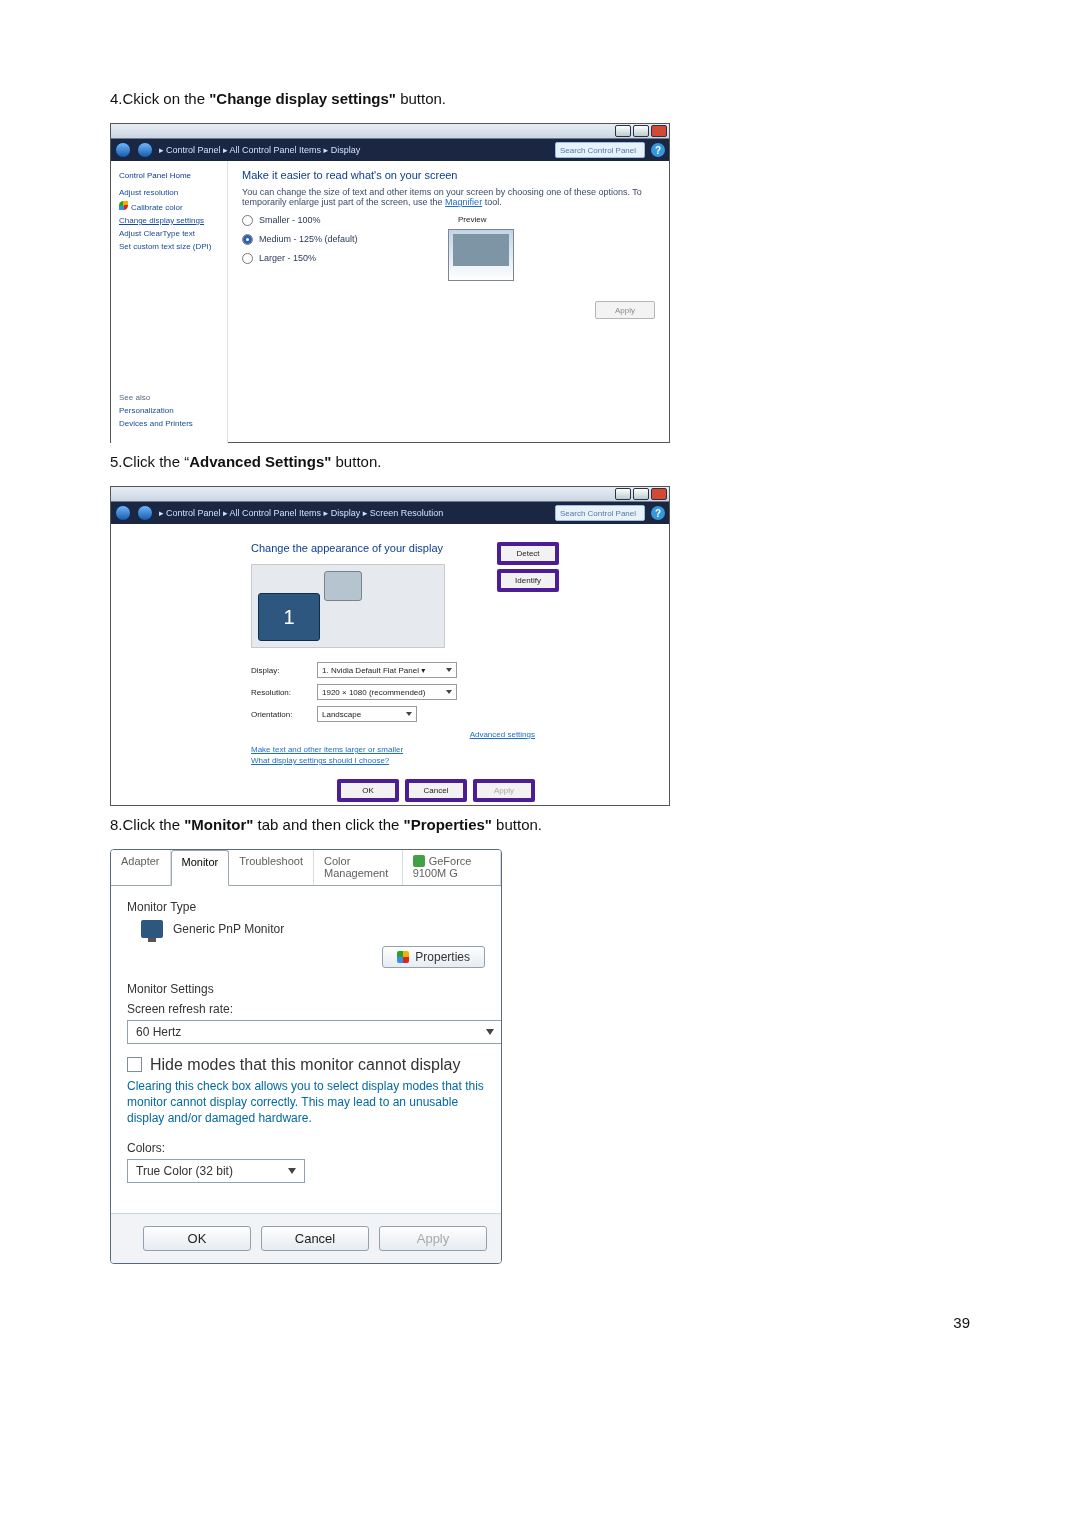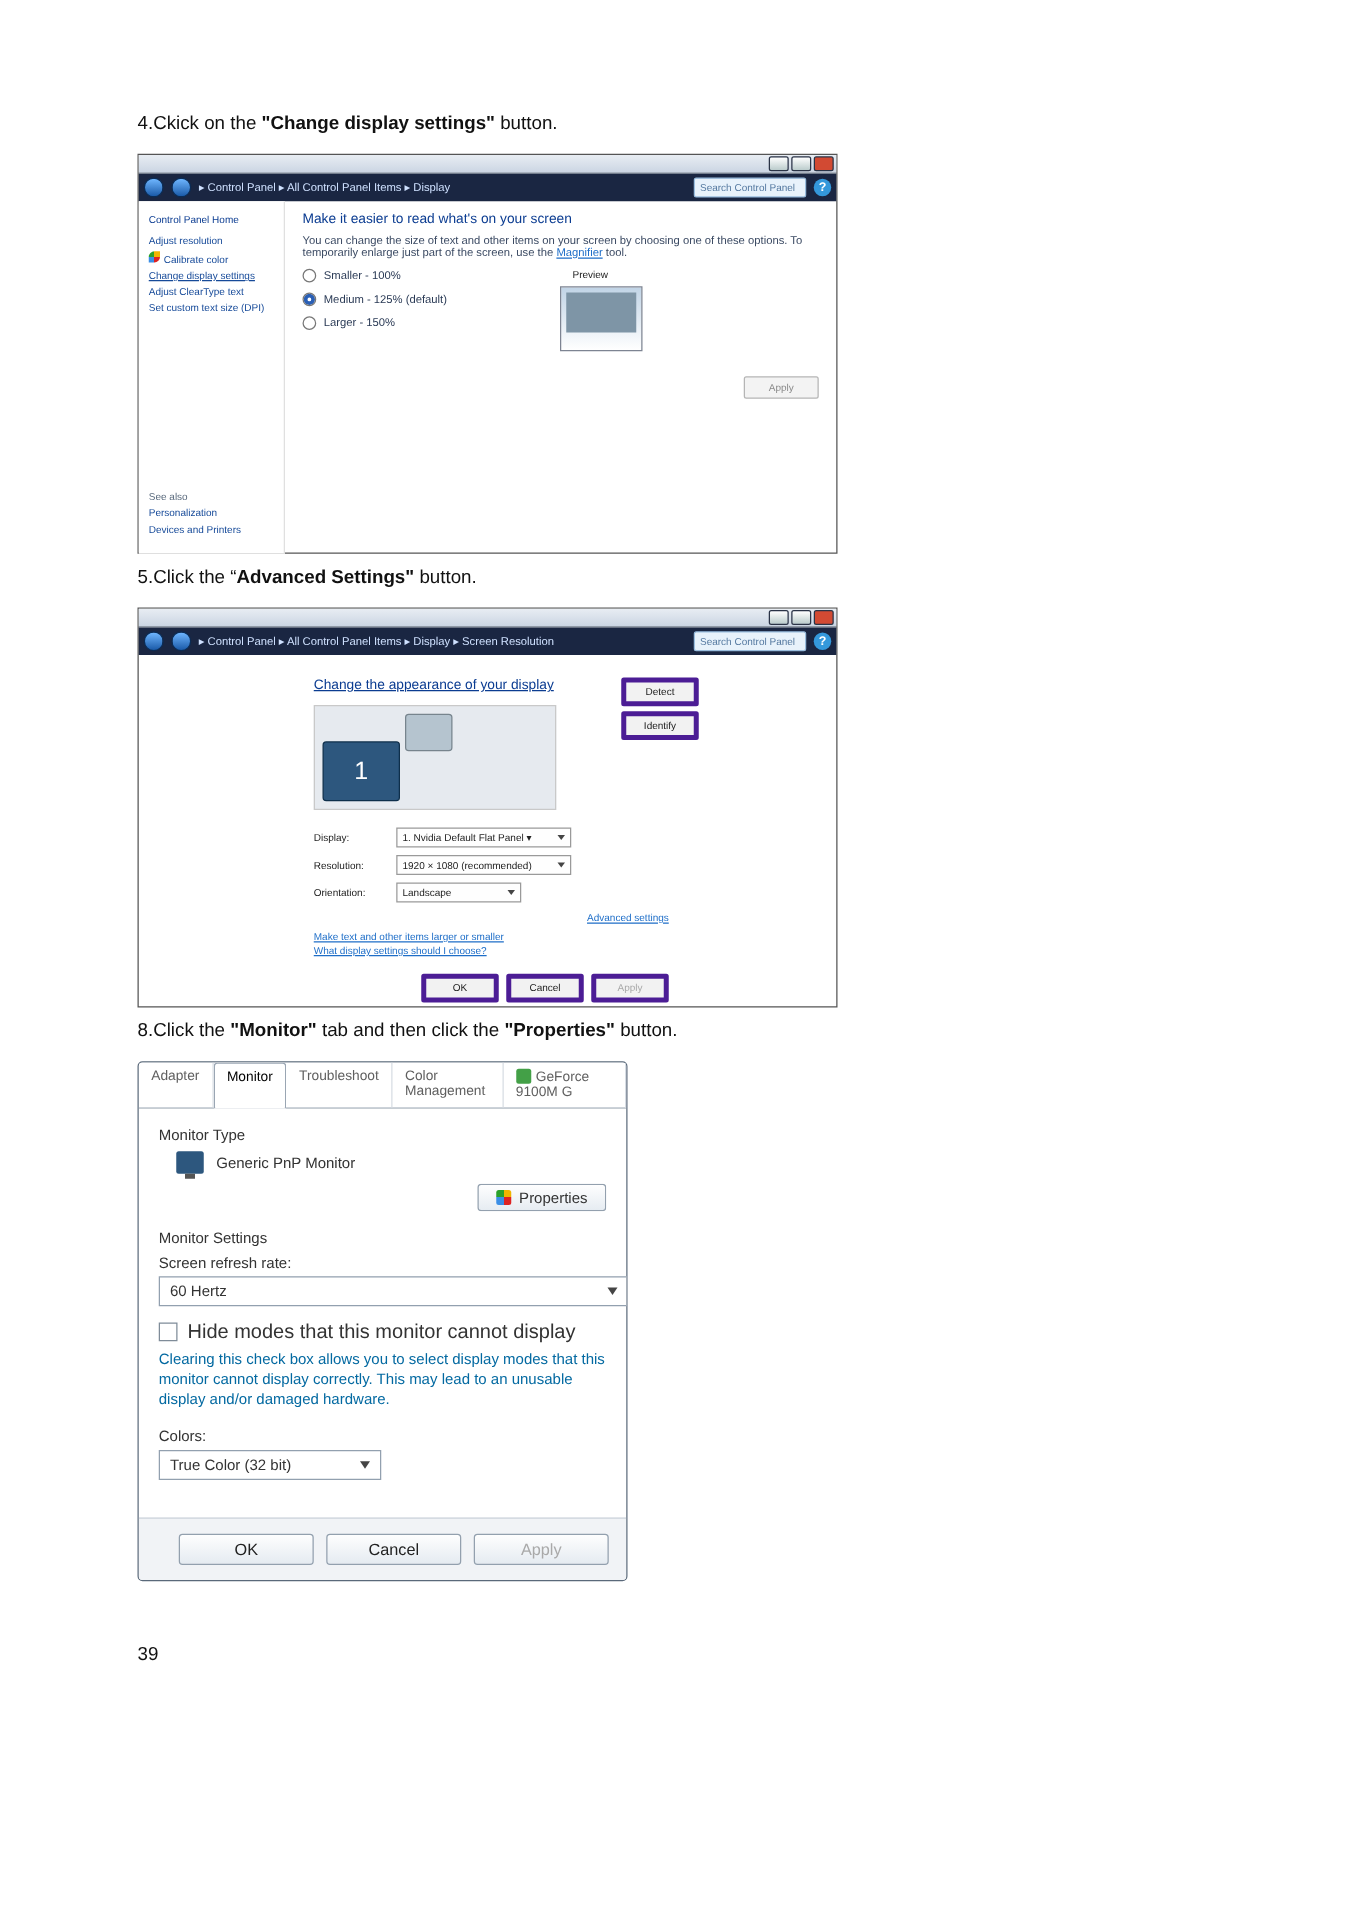--- a/index.html
+++ b/index.html
@@ -104,21 +104,21 @@
   .w4-main .apply {
     position:absolute; top:140px; right:14px; width:58px; height:16px;
     font-size:8px; background:#f3f3f3; border:1px solid #b5b5b5; border-radius:2px;
     display:flex;align-items:center;justify-content:center; color:#8b8b8b;
   }
 
   
   .win5 { width:560px; height:320px; }
   .win5 .w4-nav .crumb2{ flex:1; font-size:9px; }
   .w5-body { padding:18px 24px 10px 140px; font-size:9px; position:relative; }
-  .w5-title { color:#0b3c91; font-size:11px; margin-bottom:10px;text-decoration:underline; }
+  .w5-title { color:#0b3c91; font-size:11px; margin-bottom:10px; }
   .w5-detect {
     position:absolute; right:110px; top:18px; display:flex; flex-direction:column; gap:4px;
   }
   .w5-btn {
     width:54px; height:15px; font-size:8px;
     background:#f2f2f2; border:4px solid #4c1d95; border-radius:2px;
     display:flex; align-items:center; justify-content:center;
   }
   .w5-mon-area {
     width:180px; height:70px; border:1px solid #c9c9c9; background:#e6eaef;
@@ -210,21 +210,21 @@
     padding:12px 14px; background:#f1f3f6; border-top:1px solid #ccd4dc;
   }
   .d6-foot .btn {
     min-width:74px; text-align:center; padding:4px 16px; font-size:13px;
     border:1px solid #93a0ae; background:linear-gradient(#fefefe,#e5ebf1);
     border-radius:3px;
   }
   .d6-foot .btn.dis { color:#a9a9a9; }
 
   .page-number {
-    text-align:left; font-size:15px; margin-top:50px; color:#111;
+    text-align:right; font-size:15px; margin-top:50px; color:#111;
   }
 </style>
 </head>
 <body>
 
 <div class="page">
 
   <p class="step-text">
     <span>4.Ckick on the </span><span class="bold">"Change display settings"</span><span> button.</span>
   </p>

